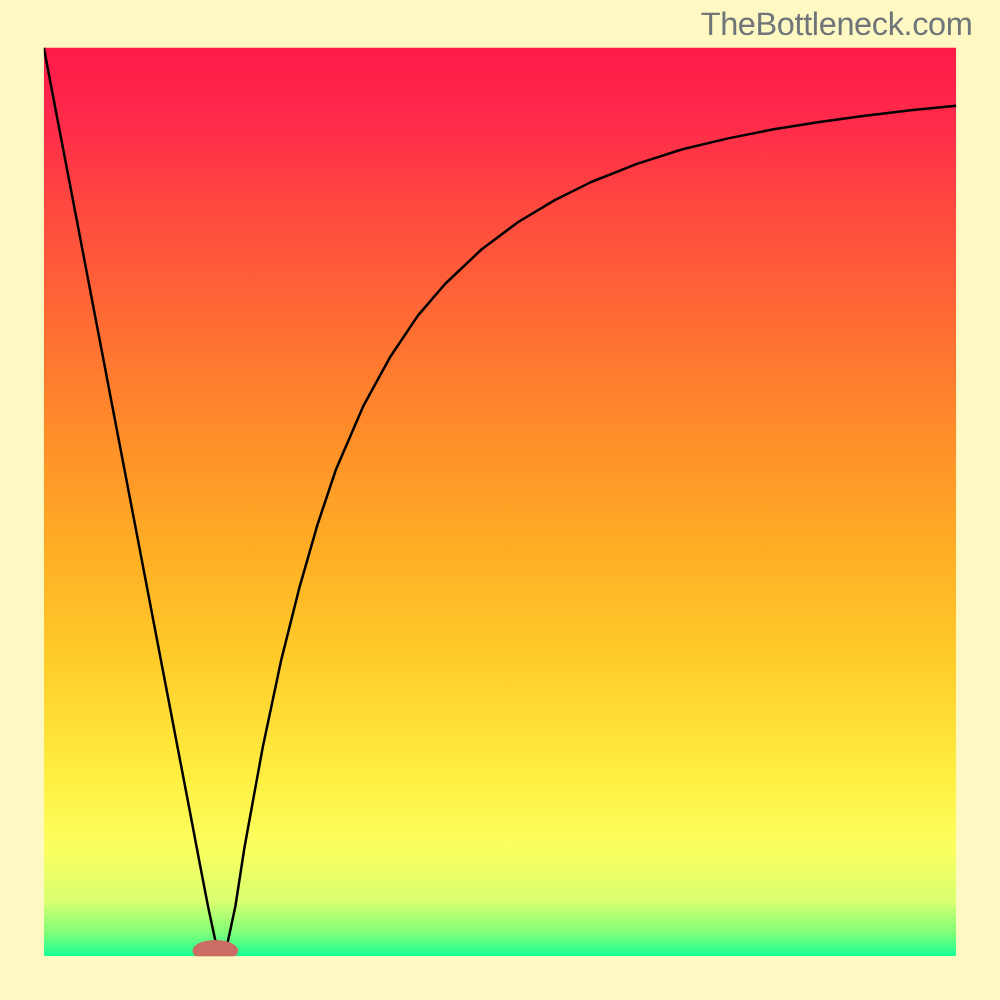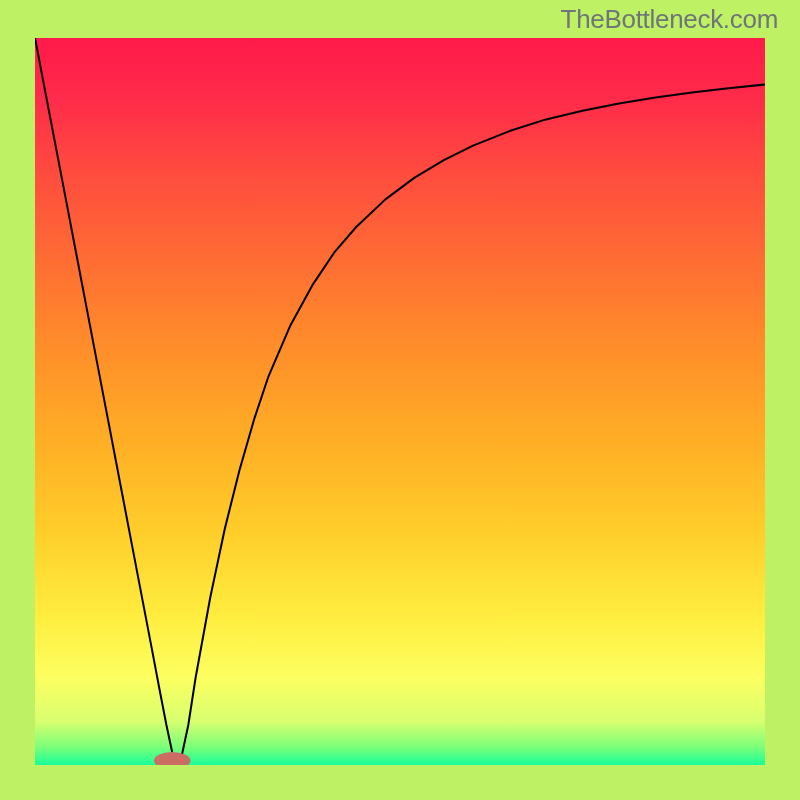--- a/index.html
+++ b/index.html
@@ -10,21 +10,21 @@
     background: #000;
     font-family: Arial, Helvetica, sans-serif;
     overflow: hidden;
   }
   .frame {
     position: absolute;
     left: 0;
     top: 0;
     width: 800px;
     height: 800px;
-    background: #bef264;
+    background: #fef9c3;
   }
   .plot-area {
     position: absolute;
     left: 35px;
     top: 38px;
     width: 730px;
     height: 727px;
   }
   .attribution {
     position: absolute;

